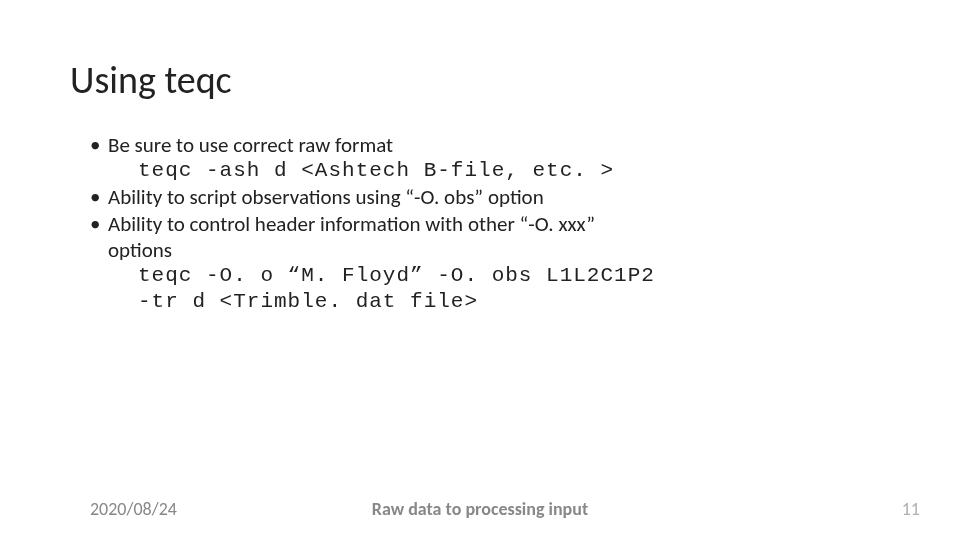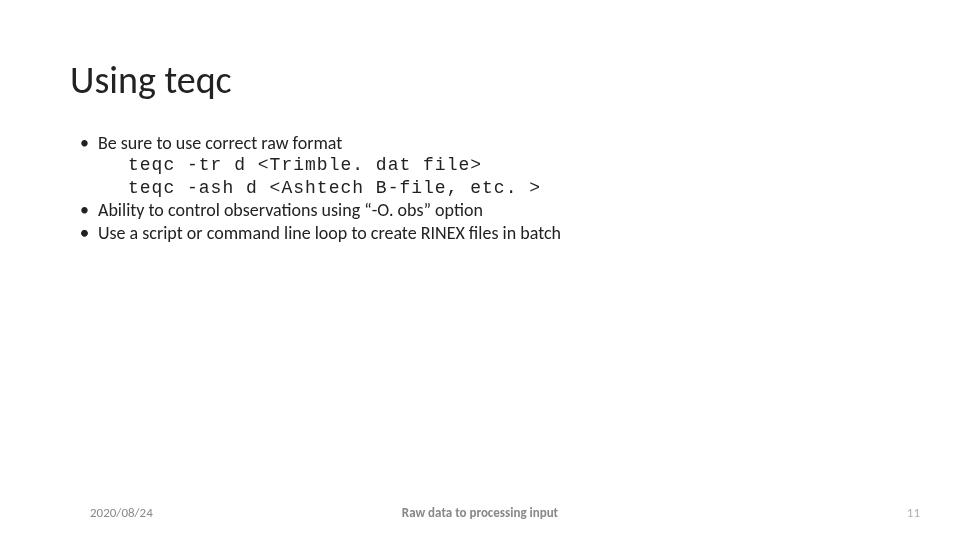--- a/index.html
+++ b/index.html
@@ -23,22 +23,22 @@
 .title {
   font-size: 38px;
   font-weight: 400;
   color: #222;
   margin: 0 0 30px 0;
   line-height: 1.1;
 }
 ul.body {
   list-style: none;
   padding: 0;
-  margin: 6px;
-  font-size: 18px;
+  margin: 16px;
+  font-size: 21px;
   line-height: 1.25;
 }
 ul.body > li {
   position: relative;
   padding-left: 22px;
   margin-bottom: 0px;
 }
 ul.body > li::before {
   content: "•";
   position: absolute;
@@ -52,21 +52,21 @@
   display: block;
   padding-left: 30px;
 }
 .footer {
   position: absolute;
   bottom: 20px;
   left: 0;
   width: 960px;
   box-sizing: border-box;
   padding: 0 40px 0 90px;
-  font-size: 13px;
+  font-size: 18px;
   color: #888;
   display: flex;
   justify-content: space-between;
   align-items: baseline;
 }
 .footer .center {
   position: absolute;
   left: 0;
   width: 960px;
   text-align: center;
@@ -79,35 +79,33 @@
 </head>
 <body>
 
 <div class="slide">
   <h1 class="title">Using teqc</h1>
 
   <ul class="body">
 
     <li>
       <span>Be sure to use correct raw format</span>
-      <span class="code">teqc -tr d &lt;Trimble. dat file&gt;</span>
       <span class="code">teqc -ash d &lt;Ashtech B-file, etc. &gt;</span>
     </li>
 
     <li>
-      <span>Ability to control observations using “-O. obs” option</span>
+      <span>Ability to script observations using “-O. obs” option</span>
     </li>
 
     <li>
+      <span>Ability to control header information with other “-O. xxx” options</span>
+      <span class="code">teqc -O. o “M. Floyd” -O. obs L1L2C1P2 -tr d &lt;Trimble. dat file&gt;</span>
     </li>
 
 
-    <li>
-      <span>Use a script or command line loop to create RINEX files in batch</span>
-    </li>
 
   </ul>
 
   <div class="footer">
     <span>2020/08/24</span>
     <span class="center">Raw data to processing input</span>
     <span class="right">11</span>
   </div>
 </div>
 

